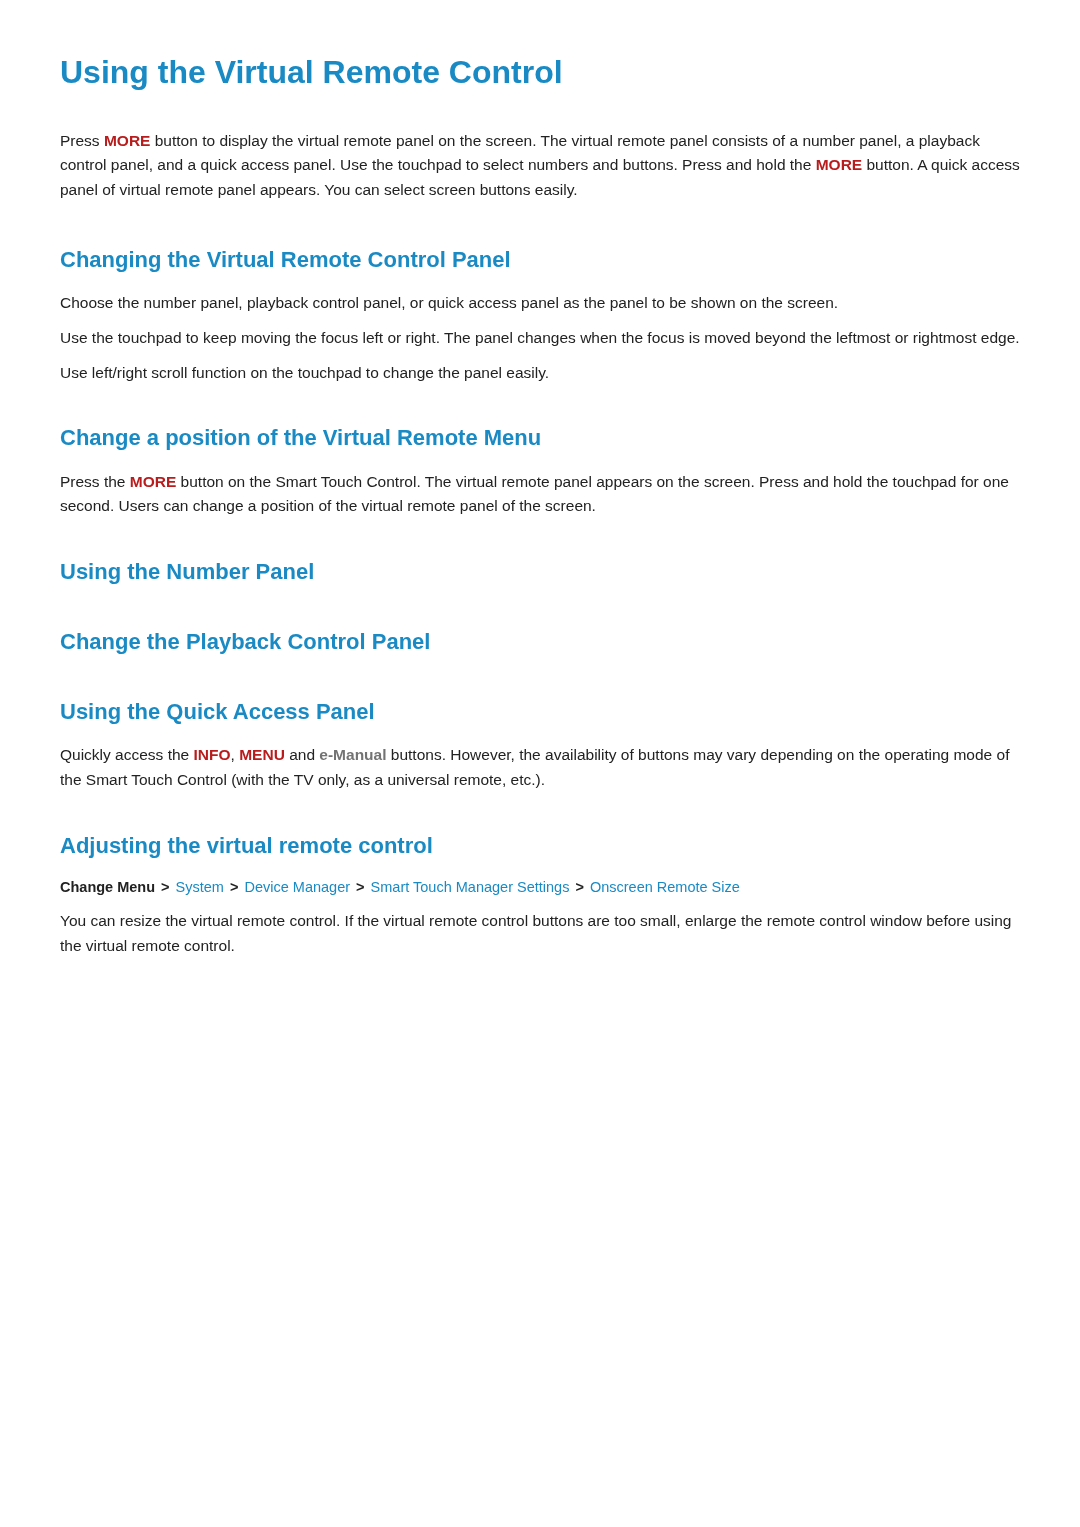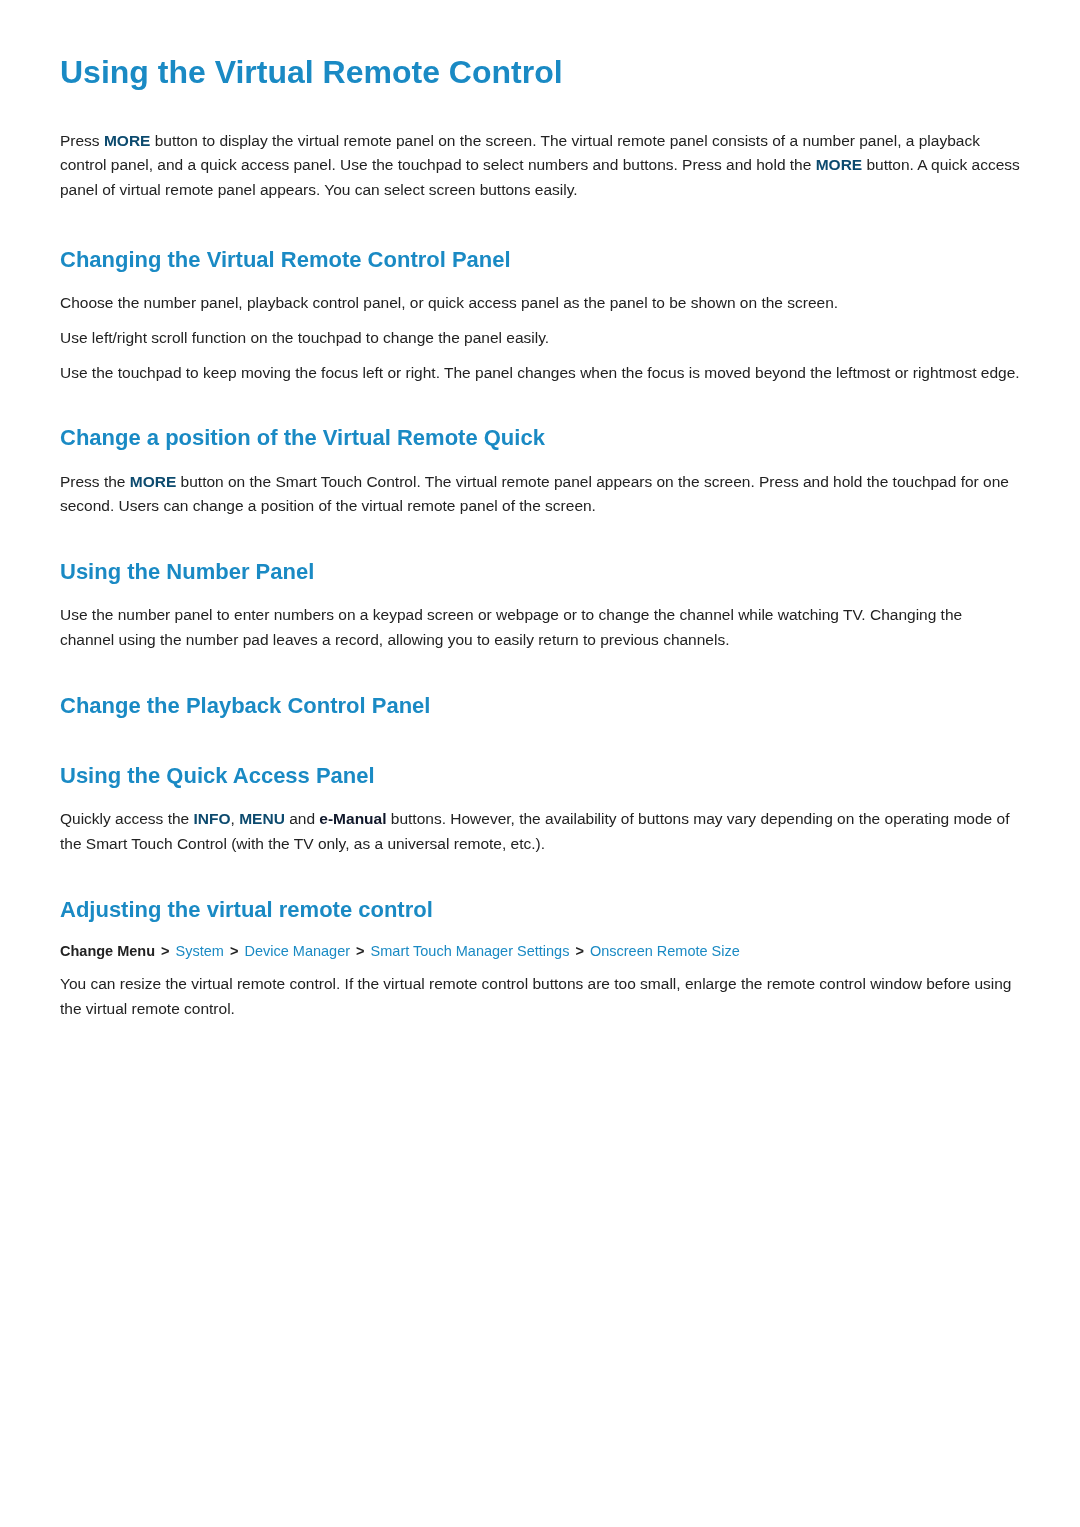--- a/index.html
+++ b/index.html
@@ -42,26 +42,26 @@
 
     .section {
       margin-bottom: 36px;
     }
 
     .intro-section {
       margin-bottom: 40px;
     }
 
     .highlight {
-      color: #0c4a6e;
+      color: #b91c1c;
       font-weight: 600;
     }
 
     .highlight-green {
-      color: #0f172a;
+      color: #737373;
       font-weight: 600;
     }
 
     .breadcrumb-line {
       font-size: 14.5px;
       font-weight: 700;
       color: #222222;
       margin-bottom: 10px;
       line-height: 1.5;
     }
@@ -84,34 +84,33 @@
 
 <div class="intro-section">
   <p>
     Press <span class="highlight">MORE</span> button to display the virtual remote panel on the screen. The virtual remote panel consists of a number panel, a playback control panel, and a quick access panel. Use the touchpad to select numbers and buttons. Press and hold the <span class="highlight">MORE</span> button. A quick access panel of virtual remote panel appears. You can select screen buttons easily.
   </p>
 </div>
 
 <div class="section">
   <h2>Changing the Virtual Remote Control Panel</h2>
   <p>Choose the number panel, playback control panel, or quick access panel as the panel to be shown on the screen.</p>
+  <p>Use the touchpad to keep moving the focus left or right. The panel changes when the focus is moved beyond the leftmost or rightmost edge.</p>
   <p>Use left/right scroll function on the touchpad to change the panel easily.</p>
-  <p>Use the touchpad to keep moving the focus left or right. The panel changes when the focus is moved beyond the leftmost or rightmost edge.</p>
 </div>
 
 <div class="section">
-  <h2>Change a position of the Virtual Remote Quick</h2>
+  <h2>Change a position of the Virtual Remote Menu</h2>
   <p>
     Press the <span class="highlight">MORE</span> button on the Smart Touch Control. The virtual remote panel appears on the screen. Press and hold the touchpad for one second. Users can change a position of the virtual remote panel of the screen.
   </p>
 </div>
 
 <div class="section">
   <h2>Using the Number Panel</h2>
-  <p>Use the number panel to enter numbers on a keypad screen or webpage or to change the channel while watching TV. Changing the channel using the number pad leaves a record, allowing you to easily return to previous channels.</p>
 </div>
 
 <div class="section">
   <h2>Change the Playback Control Panel</h2>
 </div>
 
 <div class="section">
   <h2>Using the Quick Access Panel</h2>
   <p>
     Quickly access the <span class="highlight">INFO</span>, <span class="highlight">MENU</span> and <span class="highlight-green">e-Manual</span> buttons. However, the availability of buttons may vary depending on the operating mode of the Smart Touch Control (with the TV only, as a universal remote, etc.).

